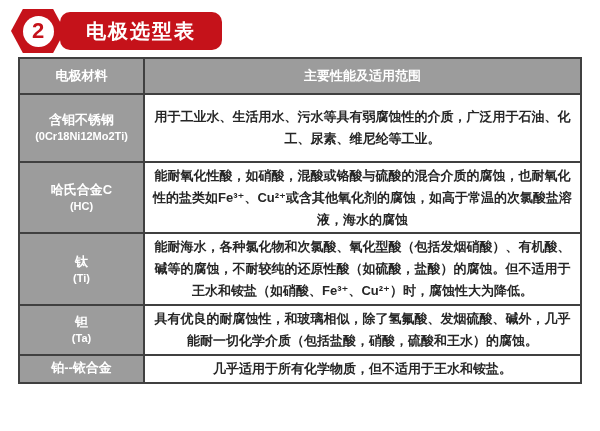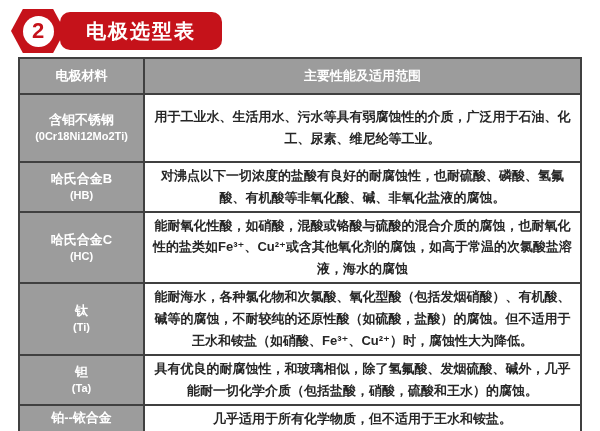--- a/index.html
+++ b/index.html
@@ -57,27 +57,20 @@
       </tr>
     </thead>
     <tbody>
       <tr style="height:68px;">
         <td class="mat">
           <div>含钼不锈钢</div>
           <div class="sub">(0Cr18Ni12Mo2Ti)</div>
         </td>
         <td class="desc">用于工业水、生活用水、污水等具有弱腐蚀性的介质，广泛用于石油、化工、尿素、维尼纶等工业。</td>
       </tr>
-      <tr style="height:46px;">
-        <td class="mat">
-          <div>哈氏合金B</div>
-          <div class="sub">(HB)</div>
-        </td>
-        <td class="desc">对沸点以下一切浓度的盐酸有良好的耐腐蚀性，也耐硫酸、磷酸、氢氟酸、有机酸等非氧化酸、碱、非氧化盐液的腐蚀。</td>
-      </tr>
       <tr style="height:67px;">
         <td class="mat">
           <div>哈氏合金C</div>
           <div class="sub">(HC)</div>
         </td>
         <td class="desc">能耐氧化性酸，如硝酸，混酸或铬酸与硫酸的混合介质的腐蚀，也耐氧化性的盐类如Fe³⁺、Cu²⁺或含其他氧化剂的腐蚀，如高于常温的次氯酸盐溶液，海水的腐蚀</td>
       </tr>
       <tr style="height:68px;">
         <td class="mat">
           <div>钛</div>

